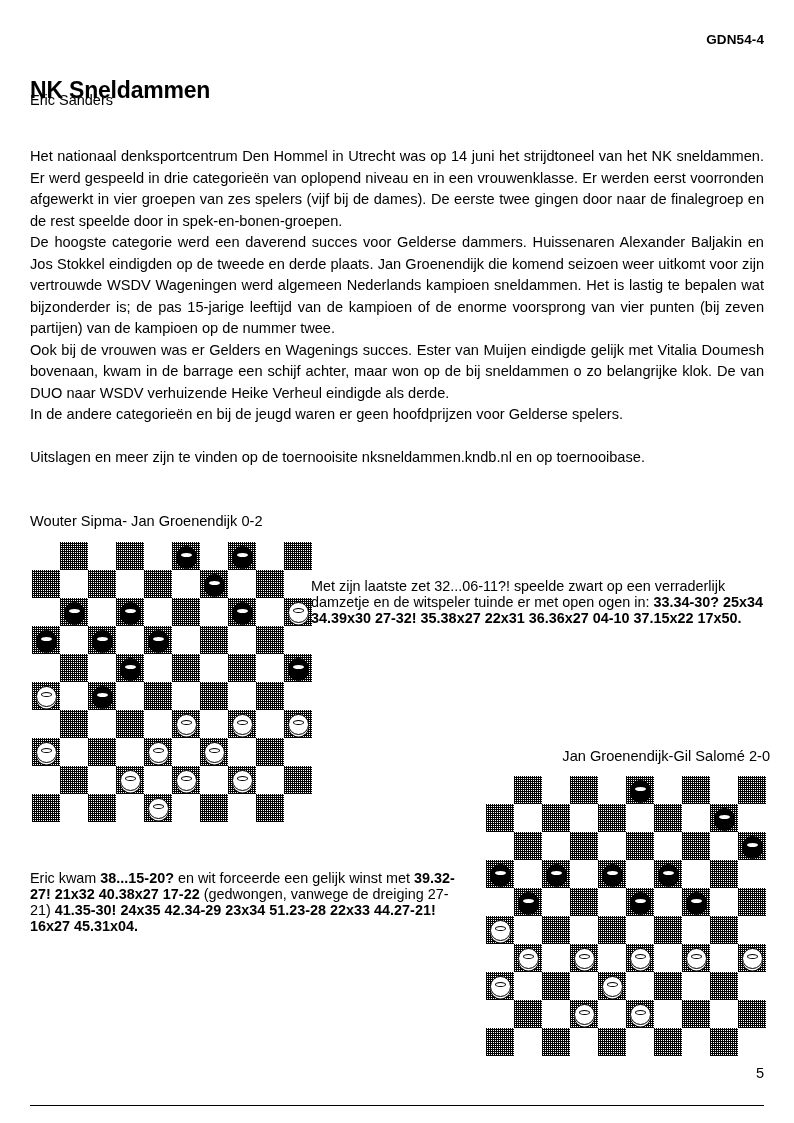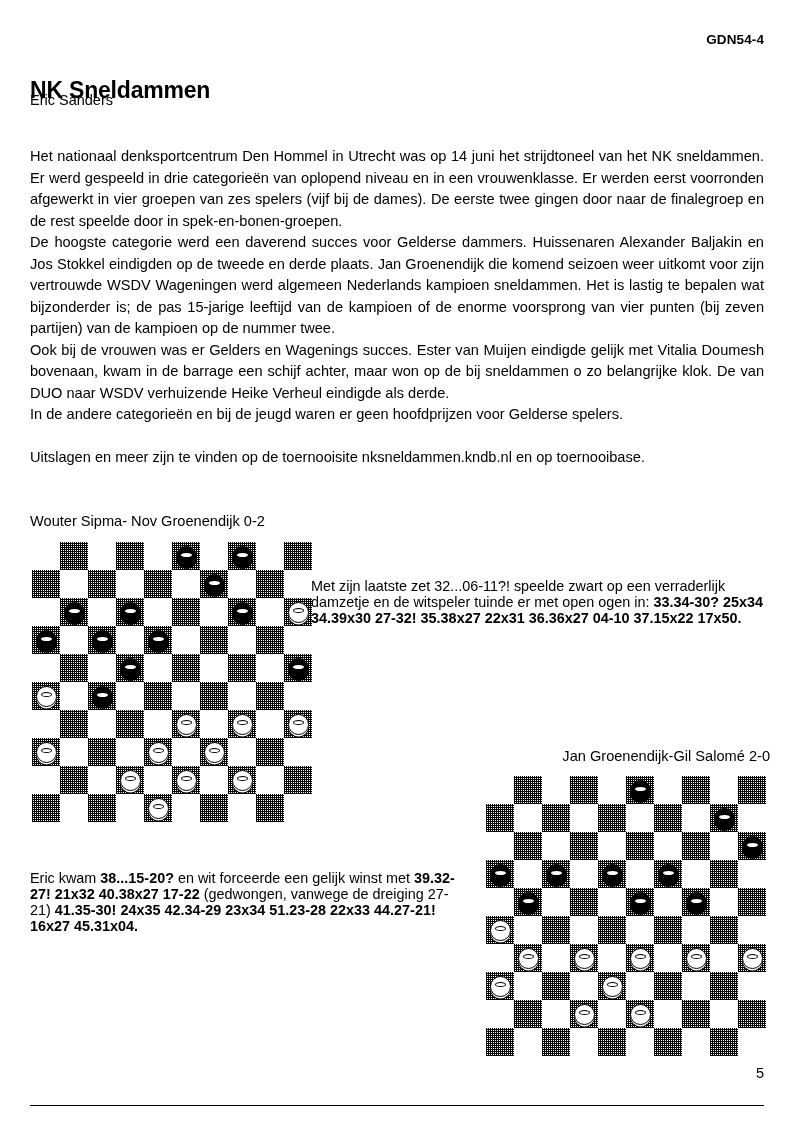--- a/index.html
+++ b/index.html
@@ -199,21 +199,21 @@
   <div class="byline">Eric Sanders</div>
 
   <div class="body-text">
     <p>Het nationaal denksportcentrum Den Hommel in Utrecht was op 14 juni het strijdtoneel van het NK sneldammen. Er werd gespeeld in drie categorieën van oplopend niveau en in een vrouwenklasse. Er werden eerst voorronden afgewerkt in vier groepen van zes spelers (vijf bij de dames). De eerste twee gingen door naar de finalegroep en de rest speelde door in spek-en-bonen-groepen.</p>
     <p>De hoogste categorie werd een daverend succes voor Gelderse dammers. Huissenaren Alexander Baljakin en Jos Stokkel eindigden op de tweede en derde plaats. Jan Groenendijk die komend seizoen weer uitkomt voor zijn vertrouwde WSDV Wageningen werd algemeen Nederlands kampioen sneldammen. Het is lastig te bepalen wat bijzonderder is; de pas 15-jarige leeftijd van de kampioen of de enorme voorsprong van vier punten (bij zeven partijen) van de kampioen op de nummer twee.</p>
     <p>Ook bij de vrouwen was er Gelders en Wagenings succes. Ester van Muijen eindigde gelijk met Vitalia Doumesh bovenaan, kwam in de barrage een schijf achter, maar won op de bij sneldammen o zo belangrijke klok. De van DUO naar WSDV verhuizende Heike Verheul eindigde als derde.</p>
     <p>In de andere categorieën en bij de jeugd waren er geen hoofdprijzen voor Gelderse spelers.</p>
     <p class="gap">Uitslagen en meer zijn te vinden op de toernooisite nksneldammen.kndb.nl en op toernooibase.</p>
   </div>
 
-  <div class="game-caption" id="caption-game-1">Wouter Sipma- Nov Groenendijk 0-2</div>
+  <div class="game-caption" id="caption-game-1">Wouter Sipma- Jan Groenendijk 0-2</div>
   <div class="board" id="board-game-1">
       <div class="sq"></div>
       <div class="sq dark"></div>
       <div class="sq"></div>
       <div class="sq dark"></div>
       <div class="sq"></div>
       <div class="sq dark">
         <div class="piece black"></div>
       </div>
       <div class="sq"></div>

